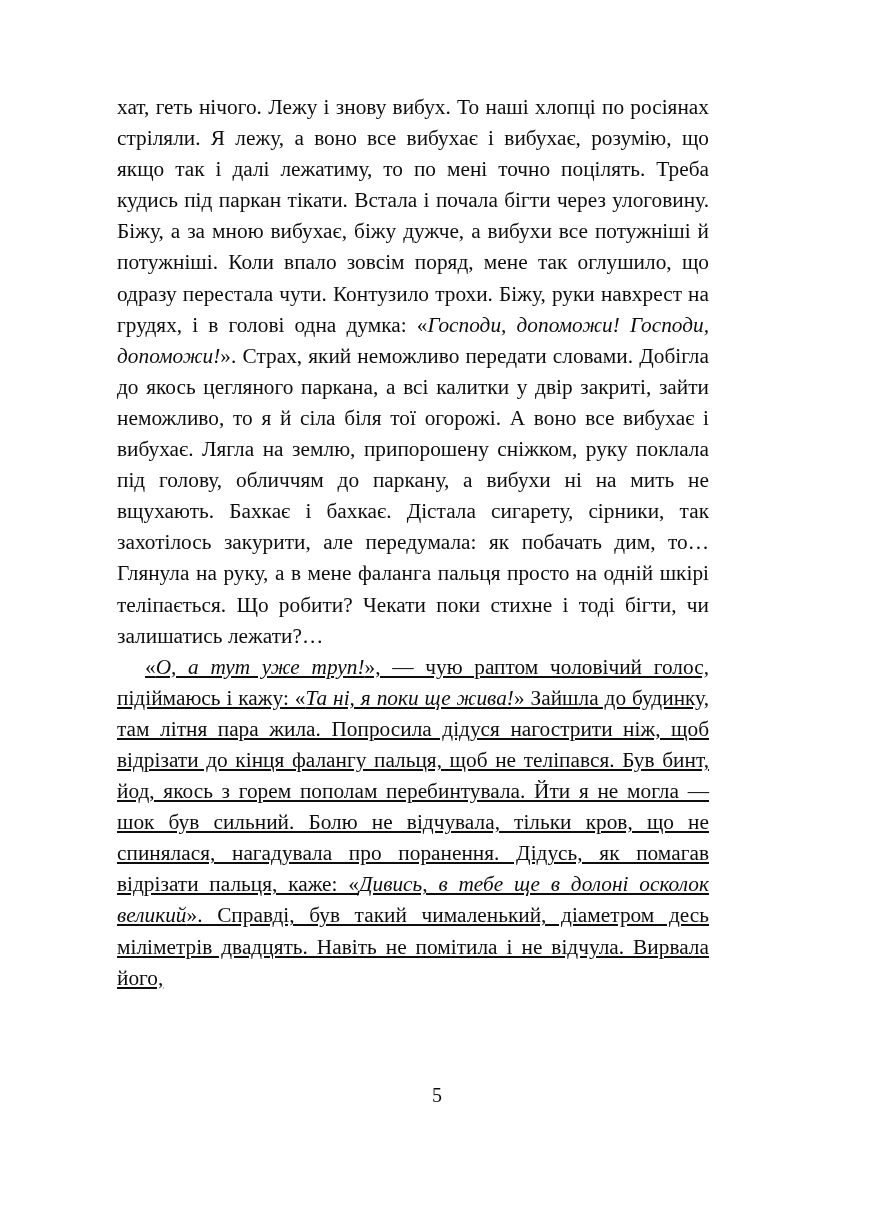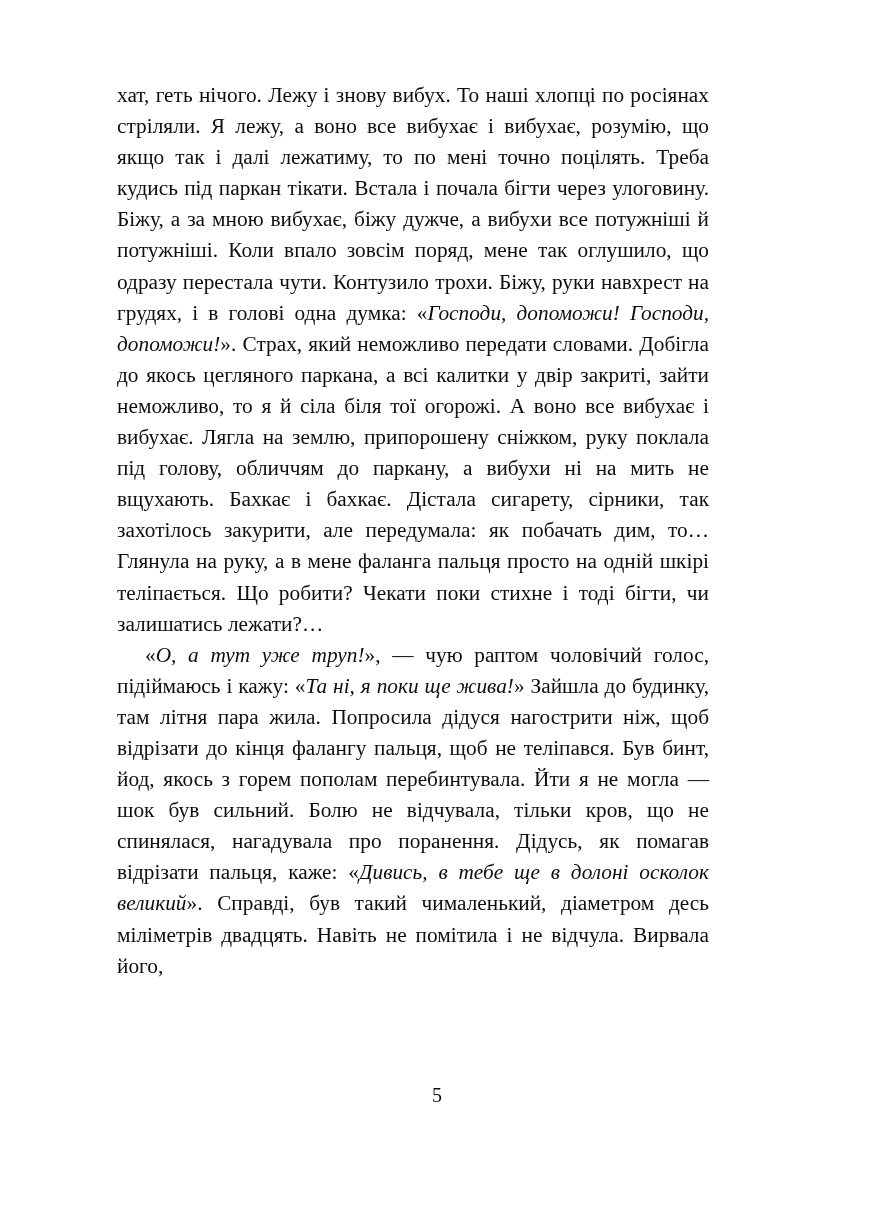--- a/index.html
+++ b/index.html
@@ -16,39 +16,40 @@
     position: relative;
     width: 874px;
     height: 1216px;
     background: #ffffff;
     overflow: hidden;
     box-sizing: border-box;
   }
   .text-block {
     position: absolute;
     left: 117px;
-    top: 80px;
+    top: 92px;
     width: 592px;
   }
   .para {
     margin: 0;
     font-size: 21.3px;
     line-height: 31.1px;
     text-align: justify;
     text-justify: inter-word;
     hyphens: manual;
     -webkit-hyphens: manual;
     letter-spacing: 0.02px;
     word-spacing: 0.1px;
   }
   .para.continuation {
     text-indent: 0;
   }
   .para.indented {
     text-indent: 28px;
+    text-decoration: underline;
   }
   .para em,
   .para .it {
     font-style: italic;
   }
   .folio {
     position: absolute;
     left: 0;
     top: 1083px;
     width: 874px;

